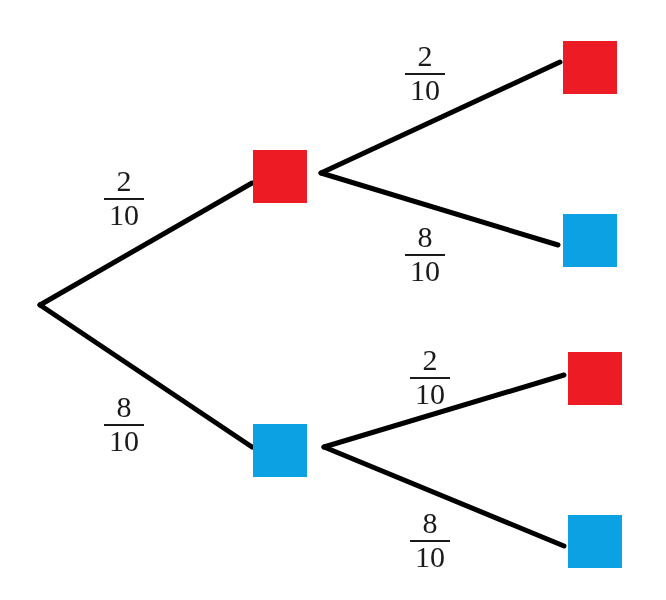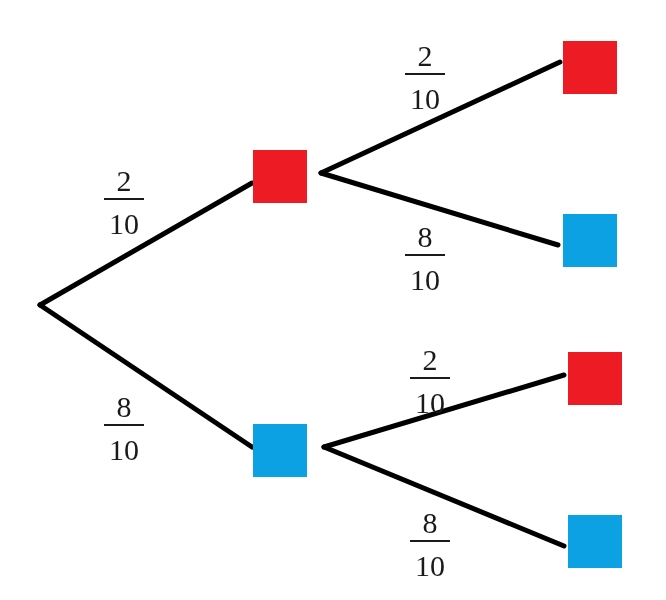--- a/index.html
+++ b/index.html
@@ -43,21 +43,21 @@
     padding: 0 5px 2px 5px;
   }
   .fraction .bar {
     display: block;
     width: 100%;
     height: 2px;
     background: #1a1a1a;
   }
   .fraction .den {
     display: block;
-    padding: 9px 5px 0 5px;
+    padding: 0 5px 0 5px;
   }
 </style>
 </head>
 <body>
 
 <div id="canvas">
 
   <svg id="tree-svg" viewBox="0 0 666 600">
 
     <line x1="40" y1="305" x2="252" y2="183" stroke="#000000" stroke-width="5" stroke-linecap="round"></line>

